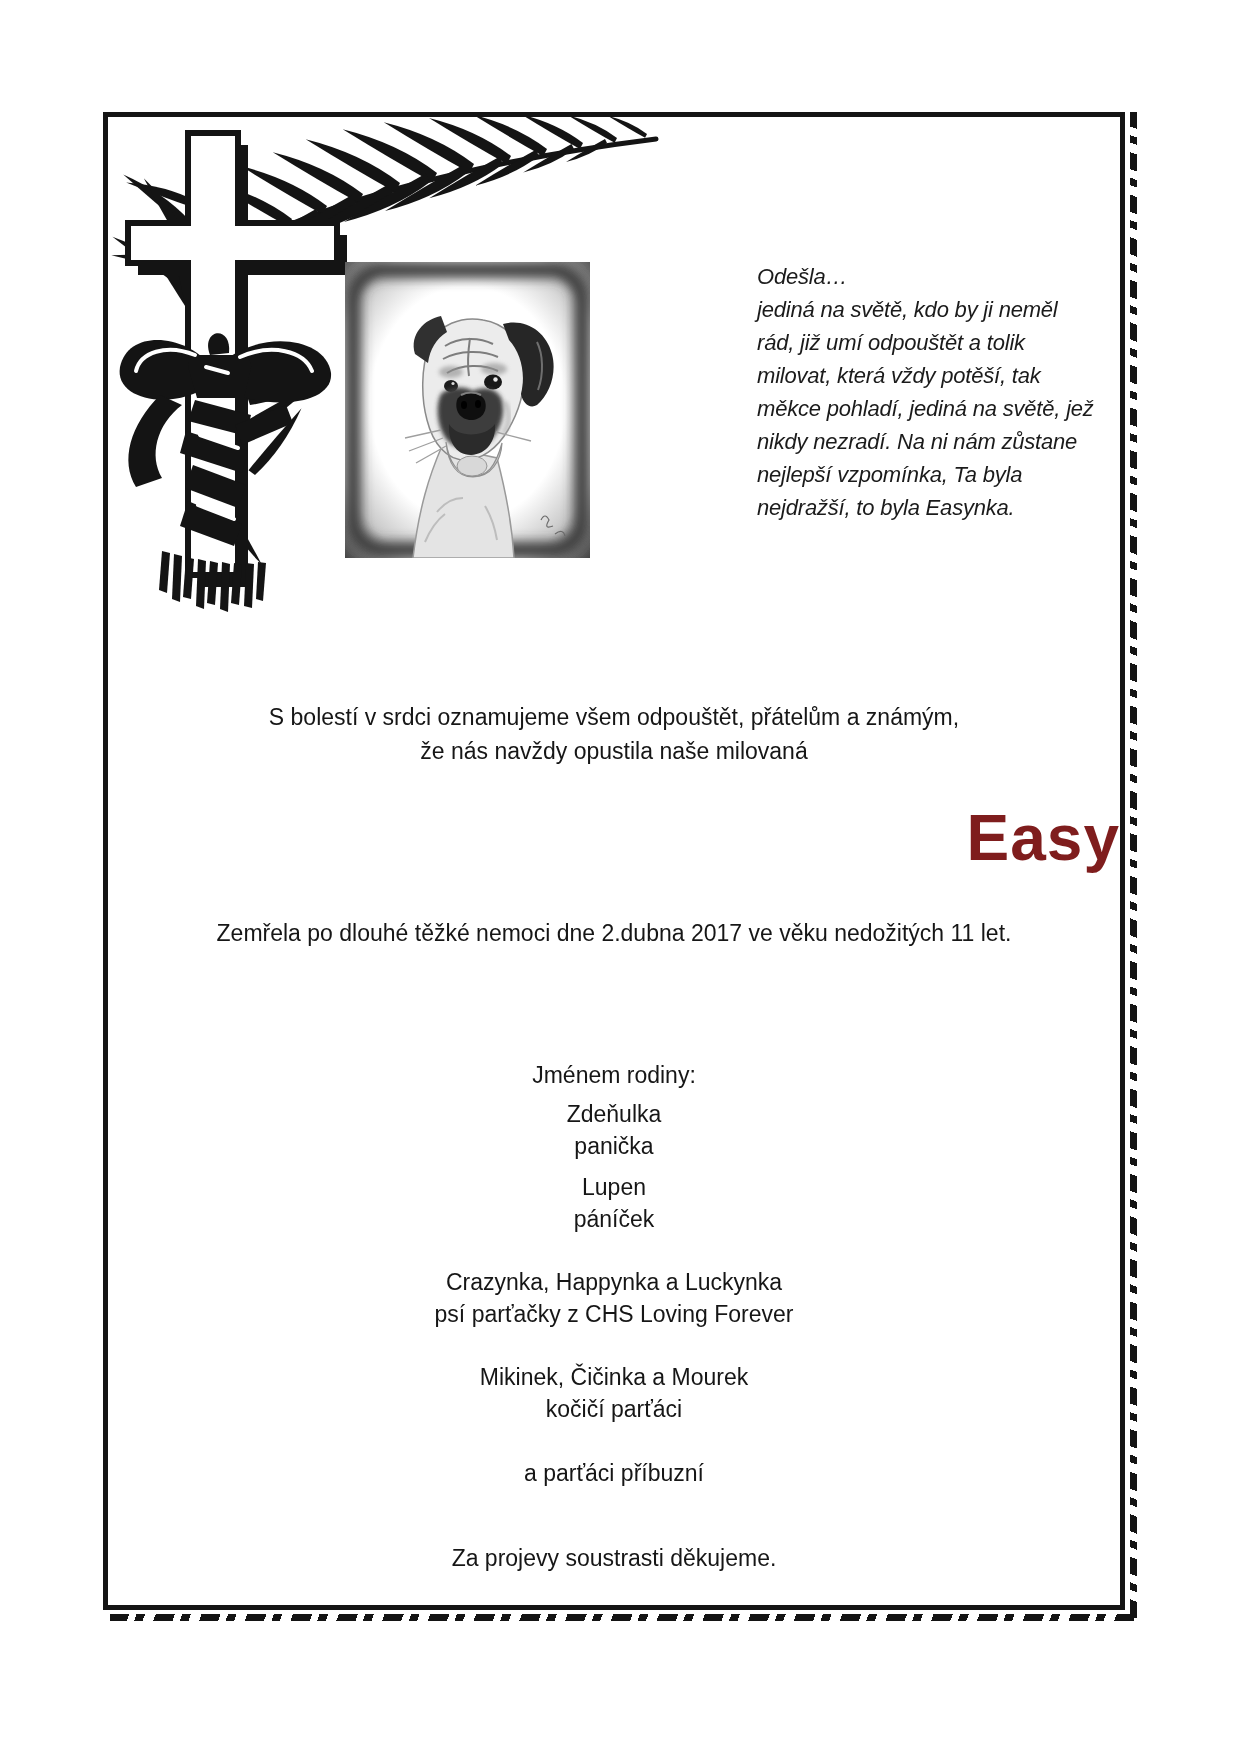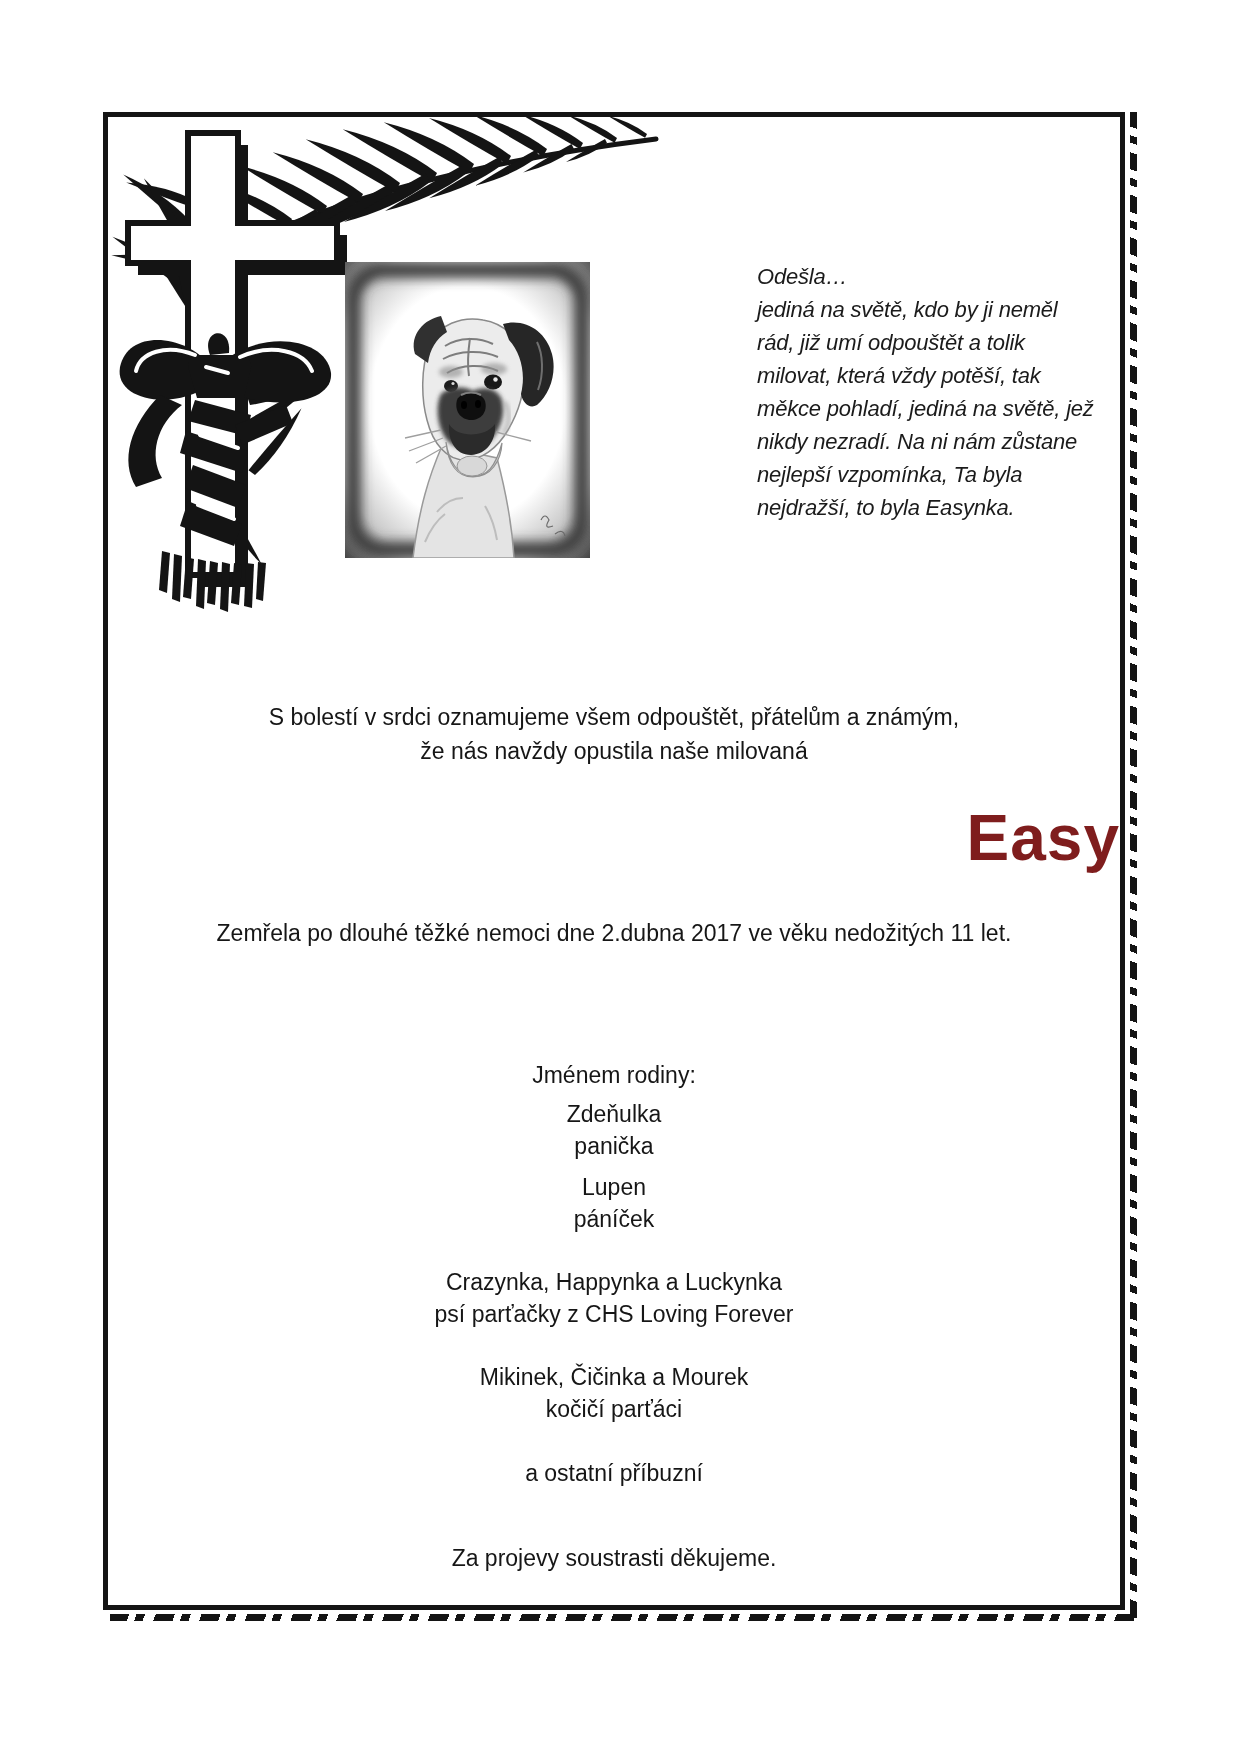--- a/index.html
+++ b/index.html
@@ -227,17 +227,17 @@
   </div>
   <div class="cline pair" style="top:1266px;">
     <div>Crazynka, Happynka a Luckynka</div>
     <div>psí parťačky z CHS Loving Forever</div>
   </div>
   <div class="cline pair" style="top:1361px;">
     <div>Mikinek, Čičinka a Mourek</div>
     <div>kočičí parťáci</div>
   </div>
 
-  <div class="cline" style="top:1456px;">a ostatní příbuzní</div>
+  <div class="cline" style="top:1456px;">a parťáci příbuzní</div>
 
   <div class="cline" style="top:1541px;">Za projevy soustrasti děkujeme.</div>
 
 </div>
 
 </body></html>

